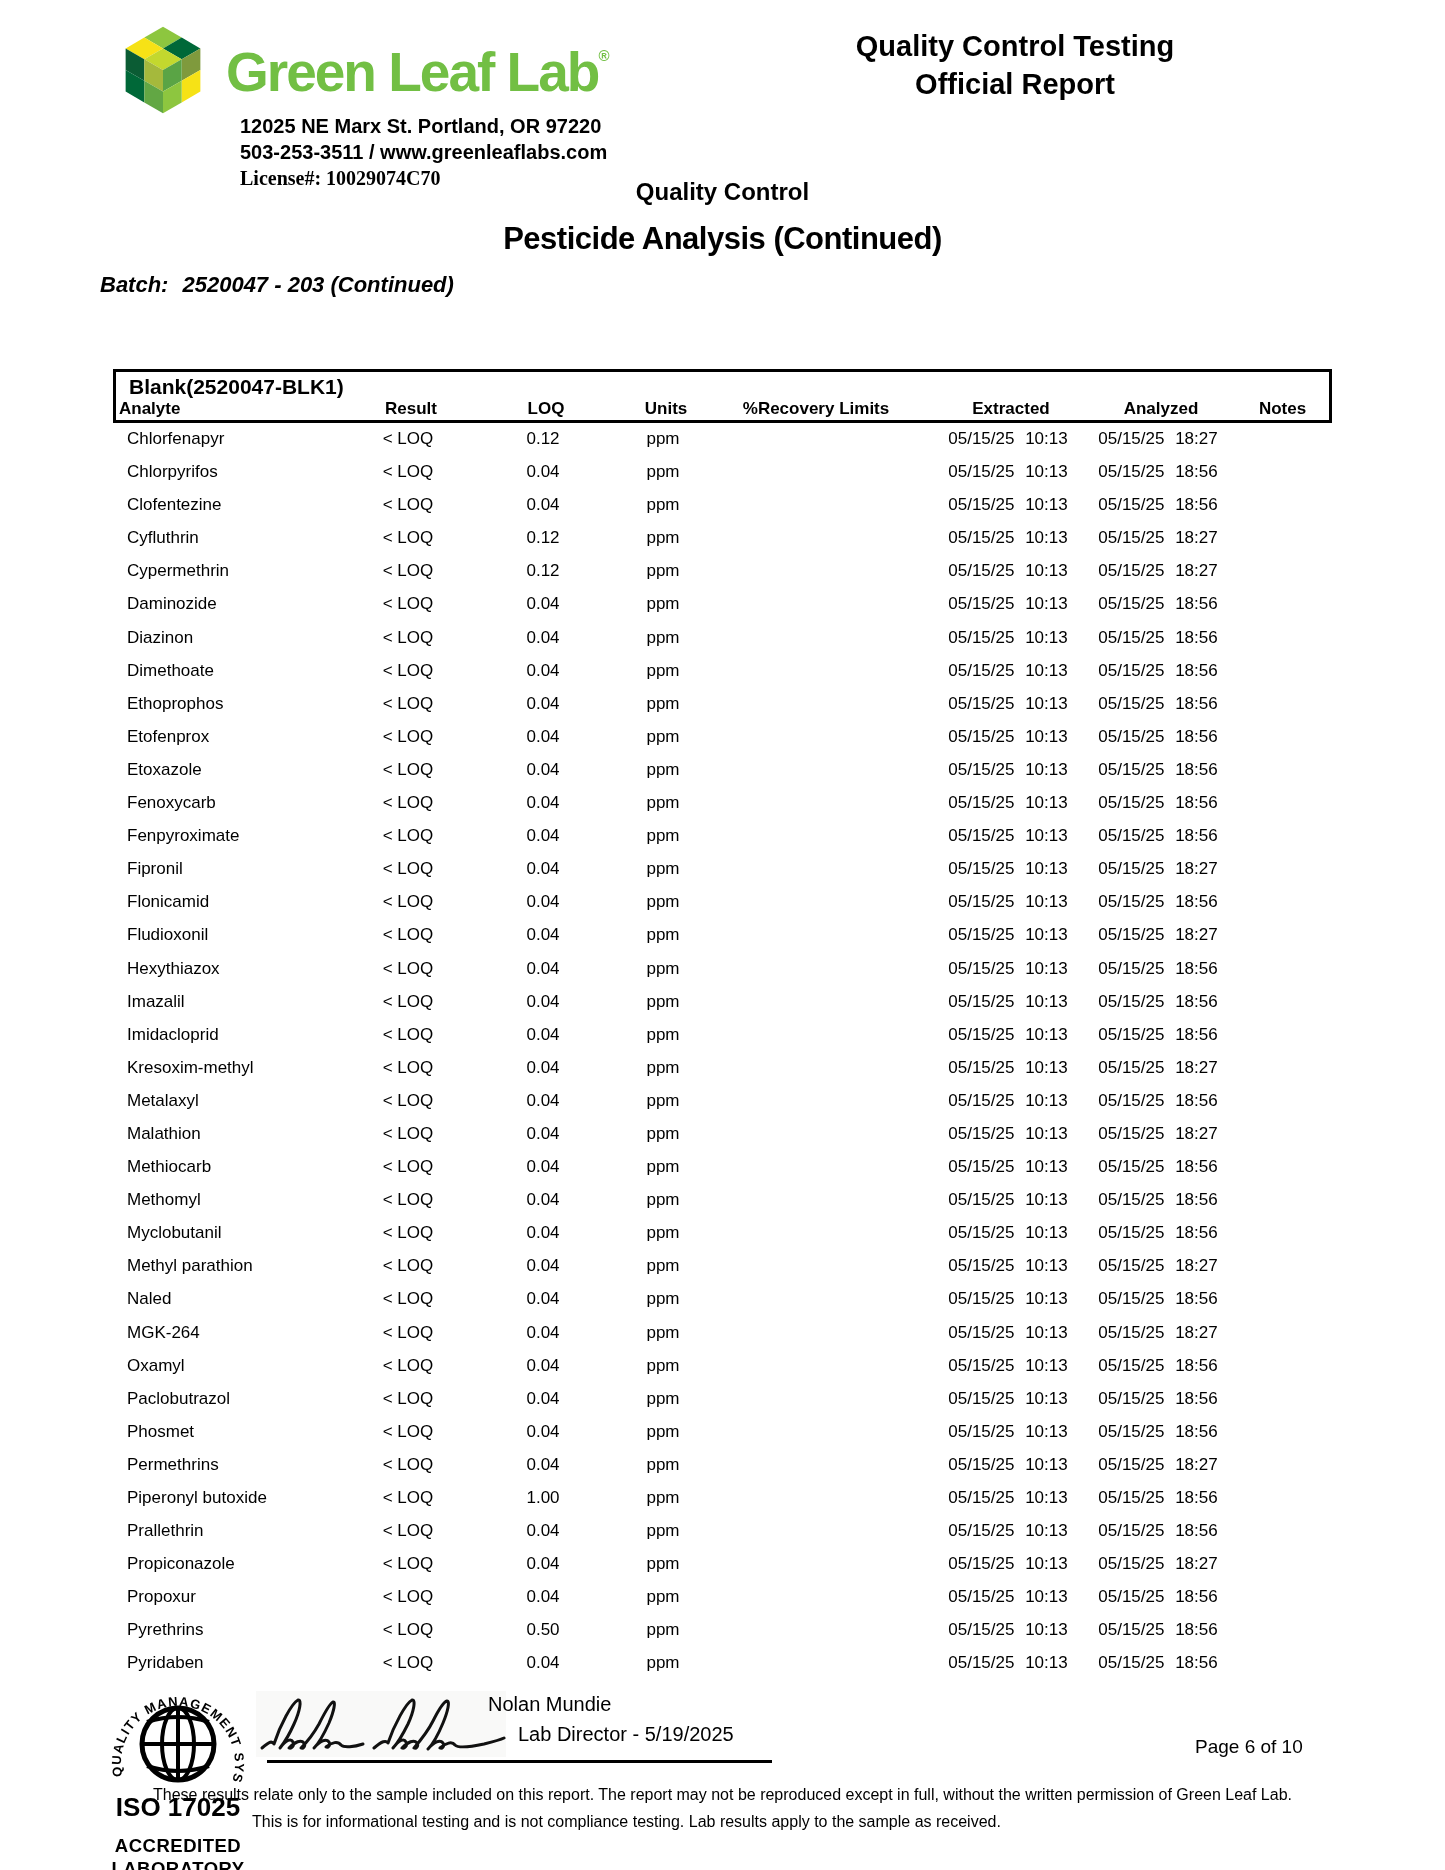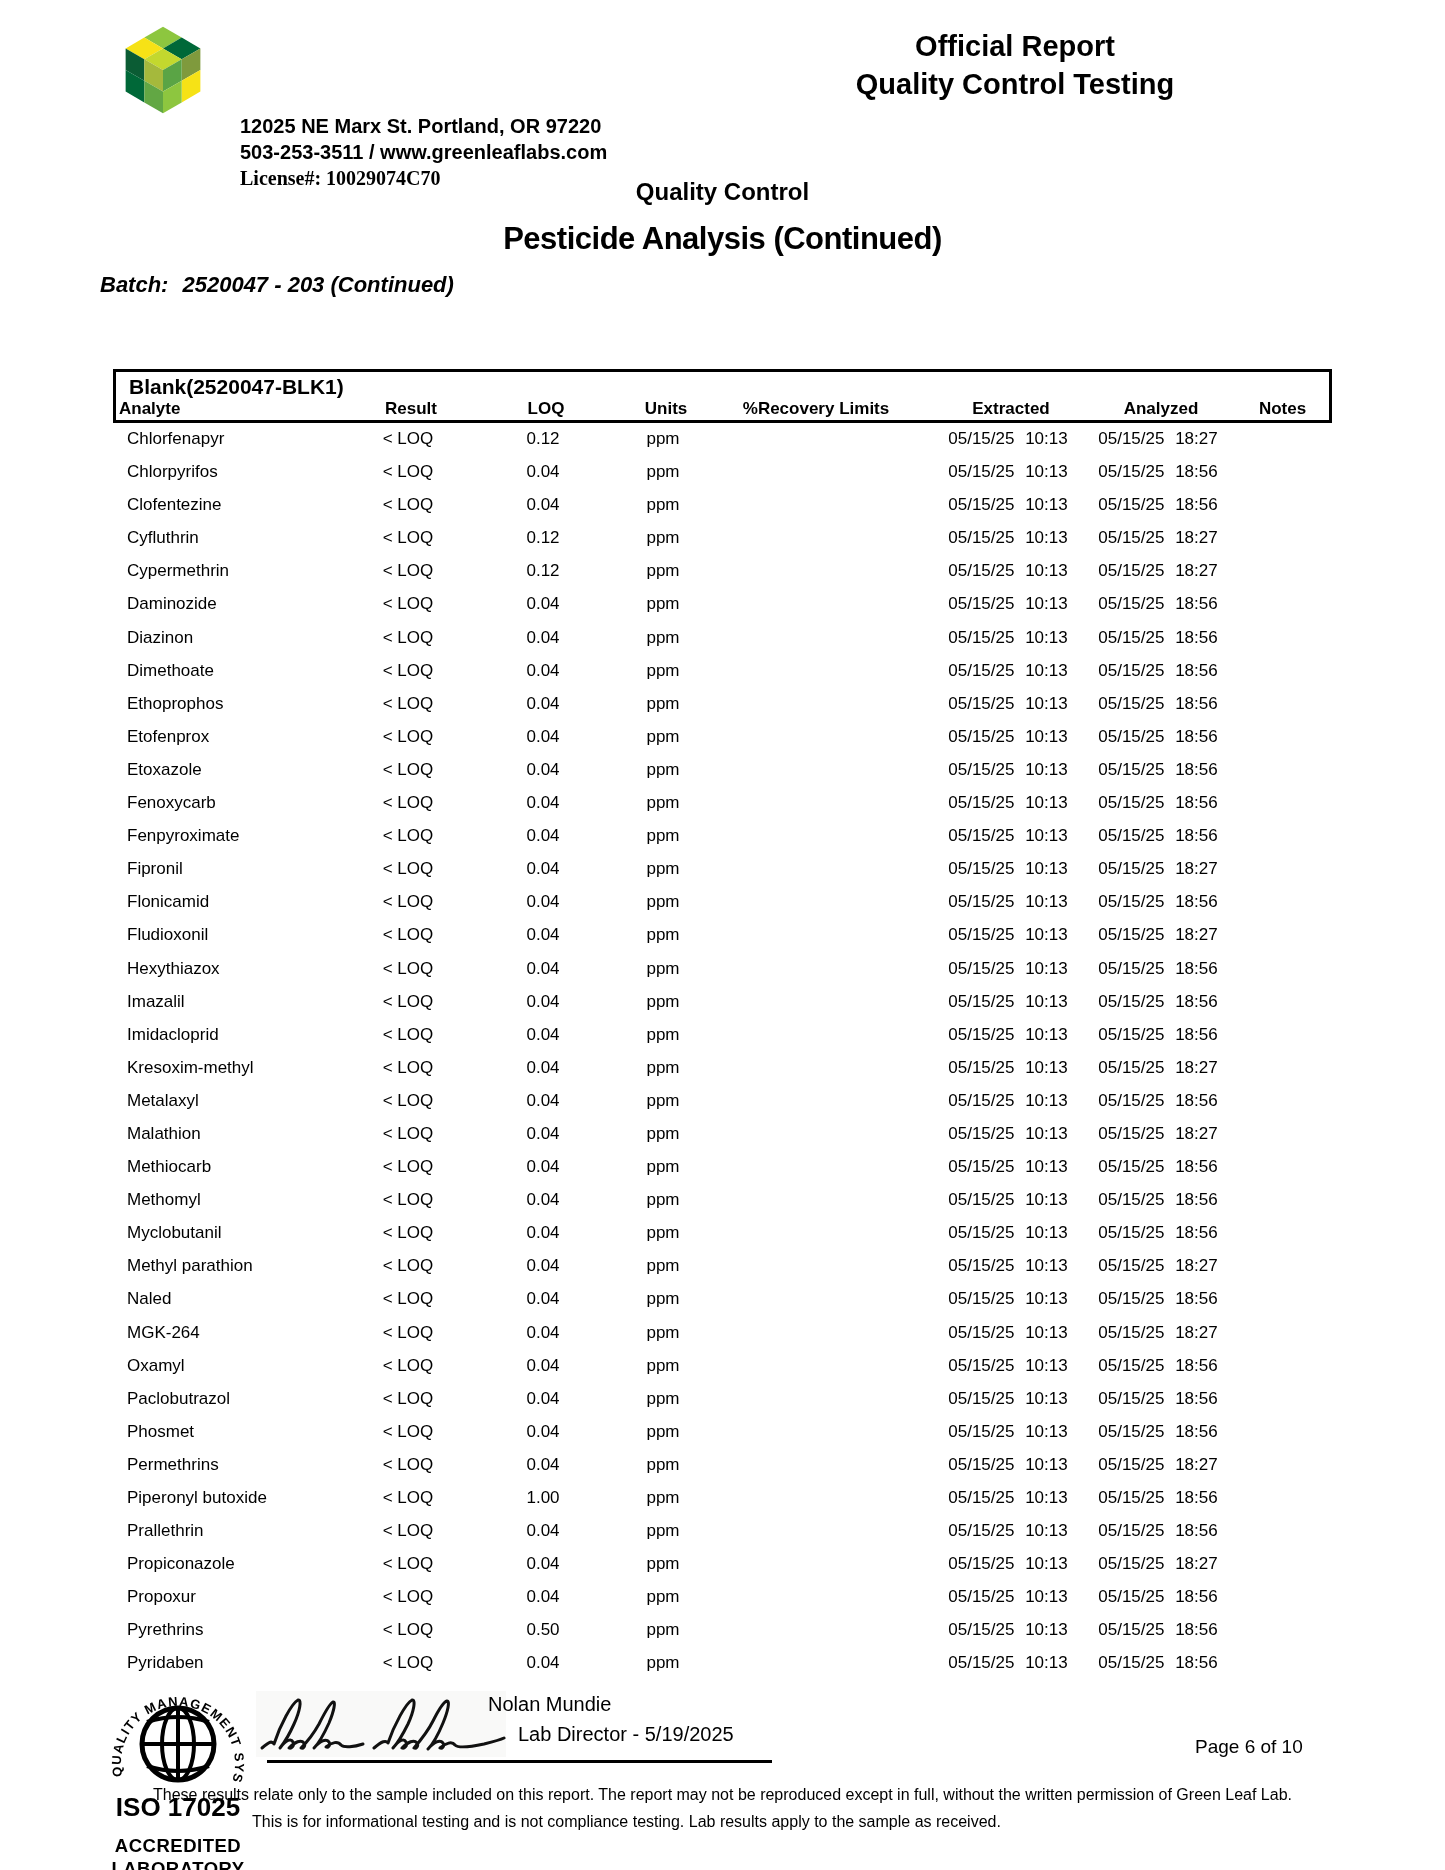--- a/index.html
+++ b/index.html
@@ -99,27 +99,30 @@
     <polygon points="84.6,50 84.6,70 67.3,80 67.3,60" fill="#f6e216"></polygon>
     <polygon points="67.3,40 67.3,60 50,70 50,50" fill="#5aa445"></polygon>
     <polygon points="67.3,60 67.3,80 50,90 50,70" fill="#8dc63f"></polygon>
 
     <polygon points="15.4,30 32.7,40 32.7,60 15.4,50" fill="#0b5c34"></polygon>
     <polygon points="32.7,40 50,50 50,70 32.7,60" fill="#a5b93c"></polygon>
     <polygon points="15.4,50 32.7,60 32.7,80 15.4,70" fill="#006838"></polygon>
     <polygon points="32.7,60 50,70 50,90 32.7,80" fill="#62a744"></polygon>
   </svg>
 
+  <div class="brand" style="color:#72bf44;">
+    <span>Green Leaf Lab</span><span class="reg">®</span>
+  </div>
   <div class="addr1">12025 NE Marx St. Portland, OR 97220</div>
   <div class="addr2">503-253-3511 / www.greenleaflabs.com</div>
   <div class="license">License#: 10029074C70</div>
 
   <div class="report-title">
+    <div>Quality Control Testing</div>
     <div>Official Report</div>
-    <div>Quality Control Testing</div>
   </div>
 
   <div class="qc-title">Quality Control</div>
   <div class="pest-title">Pesticide Analysis (Continued)</div>
   <div class="batch-line">
     <span class="batch-label">Batch:</span><span class="batch-value">2520047 - 203 (Continued)</span>
   </div>
 
   <div class="tbox">
     <div class="tbox-title">Blank(2520047-BLK1)</div>

